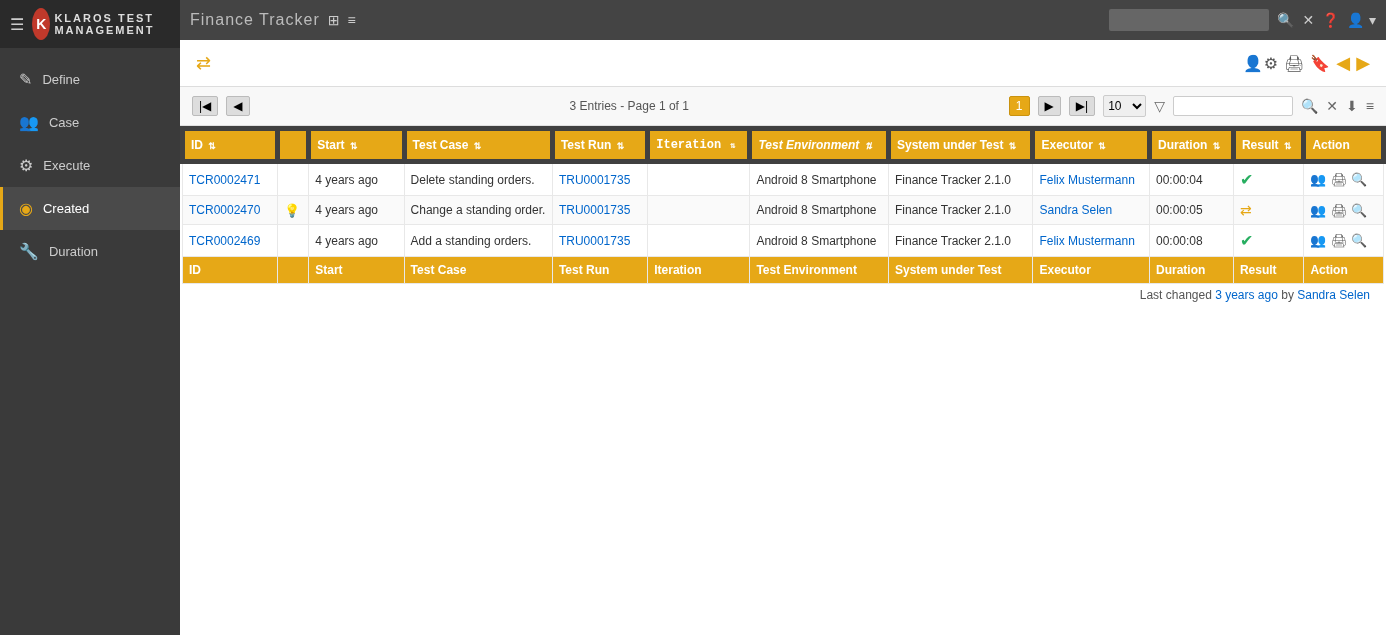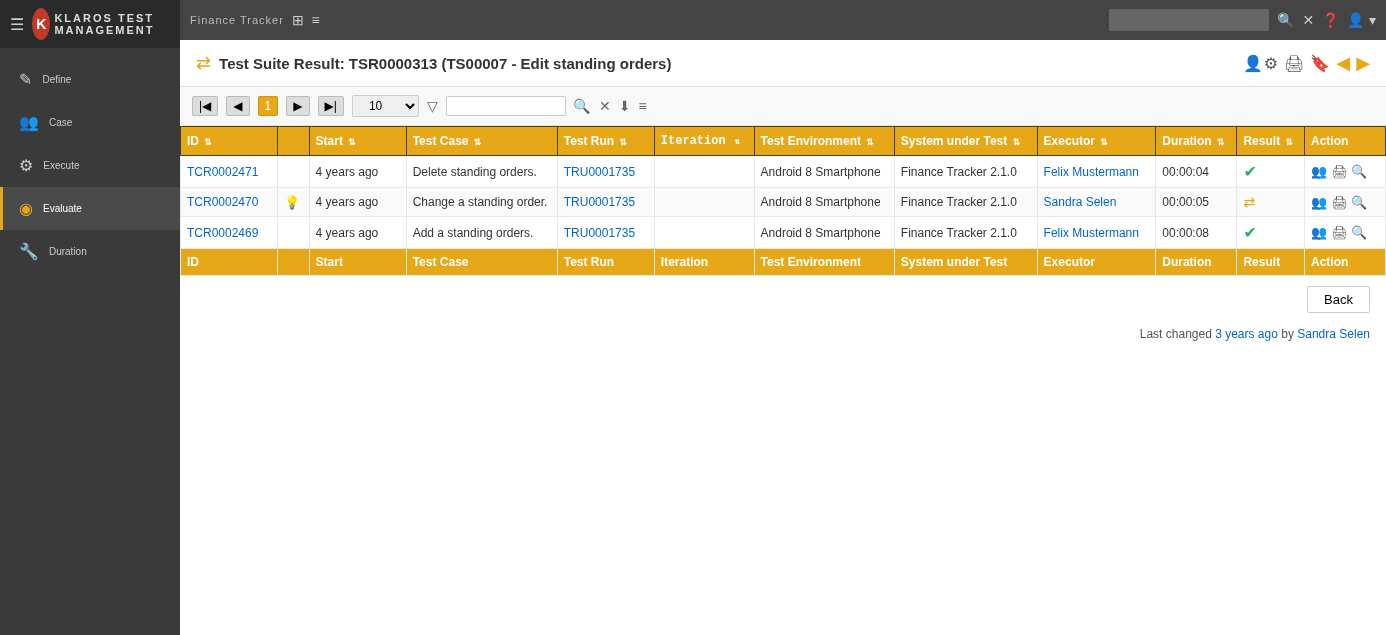--- a/index.html
+++ b/index.html
@@ -29,29 +29,29 @@
     }
 
     .sidebar-nav { flex: 1; padding-top: 10px; }
     .nav-item {
       display: flex; align-items: center; gap: 10px;
       padding: 12px 16px; color: #ccc; cursor: pointer;
       border-left: 3px solid transparent;
     }
     .nav-item.active { background: #4a4a4a; border-left: 3px solid #e6a817; color: #fff; }
     .nav-item .nav-icon { font-size: 16px; }
-    .nav-label { font-size: 10px; }
+    .nav-label { font-size: 13px; }
 
     
     .main-area { flex: 1; display: flex; flex-direction: column; overflow: hidden; }
     .topbar {
       background: #444; display: flex; align-items: center; padding: 4px 10px;
       gap: 8px; height: 40px;
     }
-    .topbar-brand { color: #bbb; font-size: 11px; letter-spacing: 1px; }
+    .topbar-brand { color: #bbb; font-size: 16px; letter-spacing: 1px; }
     .topbar-spacer { flex: 1; }
     .topbar-icon { color: #ccc; font-size: 14px; cursor: pointer; }
     .search-box {
       background: #666; border: none; color: #eee; padding: 4px 8px;
       border-radius: 2px; width: 160px; font-size: 12px;
     }
     .search-box::placeholder { color: #aaa; }
 
     
     .content { flex: 1; background: white; overflow-y: auto; padding: 0; }
@@ -75,33 +75,33 @@
       background: #f8f8f8; border-bottom: 1px solid #e0e0e0;
       gap: 8px;
     }
     .pagination-info { flex: 1; text-align: center; font-size: 12px; color: #555; }
     .pag-btn {
       background: #ddd; border: 1px solid #bbb; padding: 2px 6px;
       cursor: pointer; font-size: 12px; border-radius: 2px;
     }
     .pag-btn.active { background: #e6a817; color: white; border-color: #c9920f; }
     .page-size-select {
-      border: 1px solid #ccc; padding: 2px 12px; font-size: 12px; border-radius: 2px;
+      border: 1px solid #ccc; padding: 2px 0; font-size: 12px; border-radius: 2px;
     }
     .filter-input {
       border: 1px solid #ccc; padding: 2px 6px; font-size: 12px;
       border-radius: 2px; width: 120px;
     }
     .ctrl-icon { color: #666; font-size: 14px; cursor: pointer; }
 
     
     .data-table { width: 100%; border-collapse: collapse; font-size: 12px; }
     .data-table th {
       background: #e6a817; color: white; padding: 7px 6px;
-      text-align: left; border: 1px solid #404040; white-space: nowrap;
+      text-align: left; border: 5px solid #404040; white-space: nowrap;
     }
     .data-table th .sort-icon { font-size: 9px; margin-left: 2px; }
     .data-table td {
       padding: 6px 6px; border: 1px solid #e8e8e8;
       vertical-align: middle;
     }
     .data-table tr:nth-child(even) td { background: #fafafa; }
     .row-link { color: #0066cc; text-decoration: none; }
     .status-ok { color: #27ae60; font-size: 16px; }
     .status-shuffle { color: #e6a817; font-size: 14px; }
@@ -127,21 +127,21 @@
     .created-info a { color: #0066cc; text-decoration: none; }
     .changed-info { padding: 4px 16px 10px; font-size: 12px; color: #555; text-align: right; }
     .changed-info a { color: #0066cc; text-decoration: none; }
 
     .col-id { width: 90px; }
     .col-flag { width: 24px; }
     .col-start { width: 90px; }
     .col-testcase { width: 140px; }
     .col-testrun { width: 90px; }
     .col-iteration { width: 70px; font-family: Liberation Mono, monospace; }
-    .col-env { width: 130px; }
+    .col-env { width: 130px; font-style: italic; }
     .col-sut { width: 130px; }
     .col-executor { width: 110px; }
     .col-duration { width: 75px; }
     .col-result { width: 55px; }
     .col-action { width: 75px; }
   </style>
 </head>
 <body>
 
 <div class="sidebar">
@@ -162,21 +162,21 @@
     <div class="nav-item">
       <span class="nav-icon">👥</span>
       <span class="nav-label">Case</span>
     </div>
     <div class="nav-item">
       <span class="nav-icon">⚙</span>
       <span class="nav-label">Execute</span>
     </div>
     <div class="nav-item active">
       <span class="nav-icon" style="color:#e6a817;">◉</span>
-      <span class="nav-label">Evaluate</span>
+      <span class="nav-label">Created</span>
     </div>
     <div class="nav-item">
       <span class="nav-icon">🔧</span>
       <span class="nav-label">Duration</span>
     </div>
   </nav>
 </div>
 
 <div class="main-area">
 
@@ -190,34 +190,34 @@
     <span class="topbar-icon">✕</span>
     <span class="topbar-icon">❓</span>
     <span class="topbar-icon">👤 ▾</span>
   </div>
 
   <div class="content">
 
     <div class="page-header">
       <div class="page-title-area">
         <span class="shuffle-icon">⇄</span>
-        <span class="page-title">Test Suite Result: TSR0000313 (TS00007 - Edit standing orders)</span>
       </div>
       <div class="page-actions">
         <span class="page-action-icon">👤⚙</span>
         <span class="page-action-icon">🖨</span>
         <span class="page-action-icon">🔖</span>
         <span class="nav-arrow">◀</span>
         <span class="nav-arrow">▶</span>
       </div>
     </div>
 
     <div class="table-controls">
       <button class="pag-btn">|◀</button>
       <button class="pag-btn">◀</button>
+      <span class="pagination-info">3 Entries - Page 1 of 1</span>
       <button class="pag-btn active">1</button>
       <button class="pag-btn">▶</button>
       <button class="pag-btn">▶|</button>
       <select class="page-size-select">
         <option>5</option>
         <option selected="">10</option>
         <option>25</option>
         <option>50</option>
         <option>100</option>
       </select>
@@ -379,23 +379,20 @@
           <td>Test Environment</td>
           <td>System under Test</td>
           <td>Executor</td>
           <td>Duration</td>
           <td>Result</td>
           <td>Action</td>
         </tr>
       </tbody>
     </table>
 
-    <div class="back-area">
-      <button class="back-btn">Back</button>
-    </div>
 
     <div class="changed-info">
       <span>Last changed</span>
       <a>3 years ago</a>
       <span>by</span>
       <a>Sandra Selen</a>
     </div>
 
   </div>
 </div>

